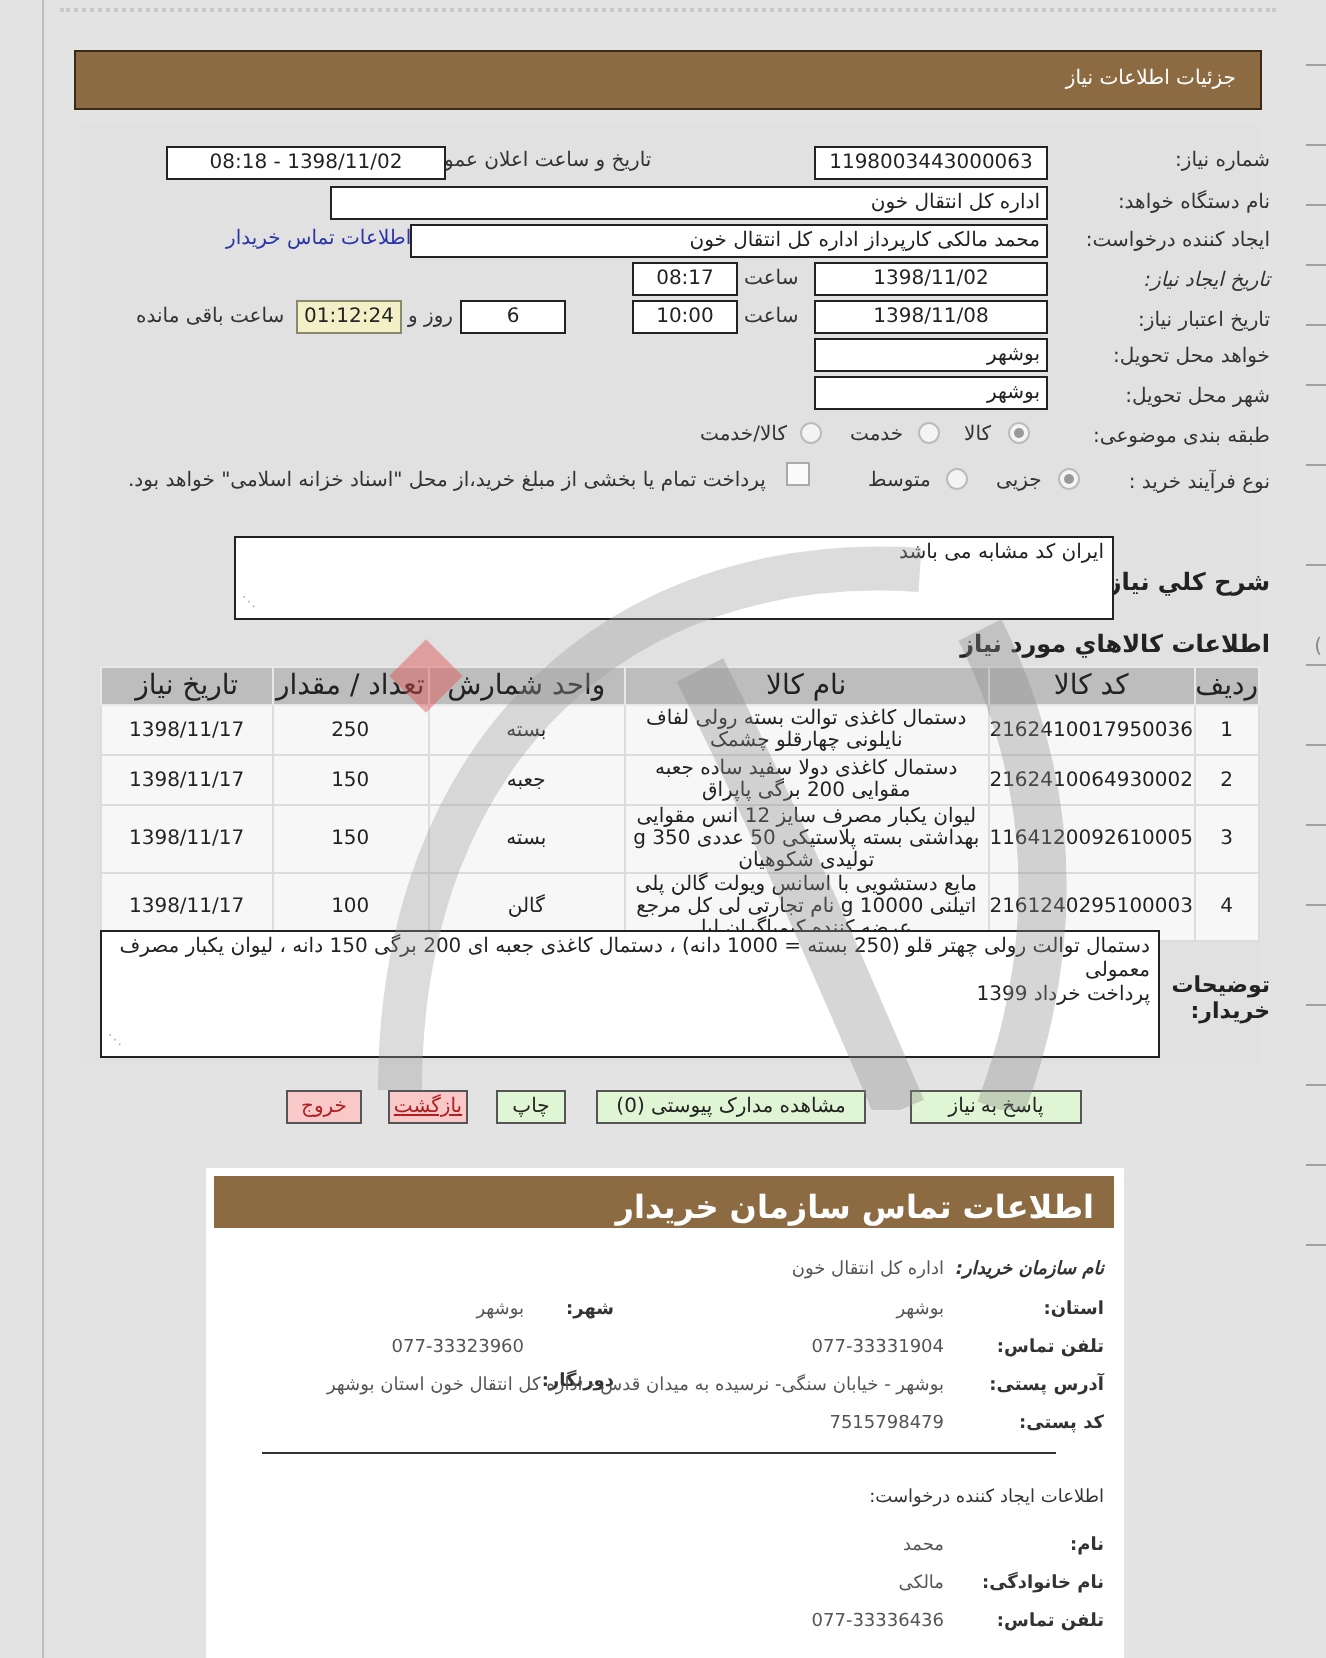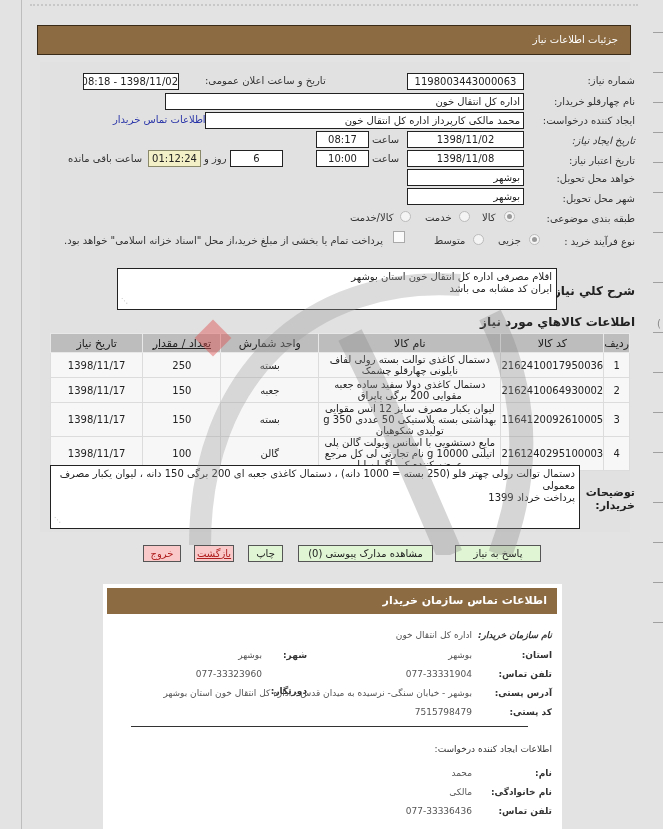--- a/index.html
+++ b/index.html
@@ -45,41 +45,41 @@
   }
   .resize-grip { position: absolute; left: 3px; bottom: 2px; color: #aaa; font-size: 7px; }
 
   .section-title { position: absolute; direction: rtl; font-weight: bold; font-size: 12px; color: #222; }
 
   table.items {
     position: absolute; left: 50px; top: 333px; width: 580px; border-collapse: collapse;
     direction: rtl; background: #f7f7f7; border: 1px solid #c4c4c4;
   }
   table.items th {
-    background: #bdbdbd; color: #222; font-weight: normal; font-size: 11px; height: 19px;
+    background: #bdbdbd; color: #222; font-weight: normal; font-size: 14px; height: 19px;
     border: 1px solid #e8e8e8; text-align: center;
   }
   table.items td {
     border: 1px solid #dcdcdc; font-size: 10px; color: #222; height: 25px; text-align: center; line-height: 11px;
   }
   table.items td.name { text-align: center; padding: 0 3px; }
 
   .btn {
     position: absolute; top: 545px; height: 17px; border: 1px solid #555; font-size: 10px;
     direction: rtl; text-align: center; line-height: 15px; color: #222;
   }
   .btn.green { background: #dff5d3; }
   .btn.pink { background: #f9c9c9; color: #b02020; }
 
   .contact {
     position: absolute; left: 103px; top: 584px; width: 459px; height: 245px; background: #fff;
   }
   .contact-header {
     position: absolute; left: 4px; top: 4px; width: 450px; height: 26px; background: #8c6b42;
-    color: #fff; font-weight: bold; direction: rtl; text-align: right; padding: 6px 10px 0 0; font-size: 11px;
+    color: #fff; font-weight: bold; direction: rtl; text-align: right; padding: 6px 10px 0 0; font-size: 16px;
   }
   .c-lbl { position: absolute; direction: rtl; font-weight: bold; font-size: 9px; color: #333; white-space: nowrap; }
   .c-val { position: absolute; direction: rtl; font-size: 9px; color: #555; white-space: nowrap; }
   .c-sep { position: absolute; left: 28px; top: 127px; width: 397px; height: 1px; background: #333; }
 
   .watermark { position: absolute; pointer-events: none; }
 </style>
 </head>
 <body>
 
@@ -107,23 +107,23 @@
 
 <div class="panel-header">
   <span>جزئیات اطلاعات نیاز</span>
 </div>
 
 <div class="form-area"></div>
 
 <div class="abs lbl" style="right:28px; top:75px;">شماره نیاز:</div>
 <div class="box" style="left:407px; top:73px; width:117px;">1198003443000063</div>
 <div class="abs lbl" style="left:205px; top:75px;">تاریخ و ساعت اعلان عمومی:</div>
-<div class="box" style="left:83px; top:73px; width:96px;">1398/11/02 - 08:18</div>
-
-<div class="abs lbl" style="right:28px; top:96px;">نام چهارقلو خریدار:</div>
+<div class="box" style="left:83px; top:73px; width:140px;">1398/11/02 - 08:18</div>
+
+<div class="abs lbl" style="right:28px; top:96px;">نام دستگاه خواهد:</div>
 <div class="box rtl-left" style="left:165px; top:93px; width:359px;">اداره کل انتقال خون</div>
 
 <div class="abs lbl" style="right:28px; top:115px;">ایجاد کننده درخواست:</div>
 <div class="box rtl-left" style="left:205px; top:112px; width:319px;">محمد  مالکی کارپرداز اداره کل انتقال خون</div>
 <div class="abs link" style="left:113px; top:114px;">اطلاعات تماس خریدار</div>
 
 <div class="abs lbl" style="right:28px; top:135px;font-style:italic;">تاریخ ایجاد نیاز:</div>
 <div class="box" style="left:407px; top:131px; width:117px;">1398/11/02</div>
 <div class="abs lbl" style="left:372px; top:134px;">ساعت</div>
 <div class="box" style="left:316px; top:131px; width:53px;">08:17</div>
@@ -154,35 +154,34 @@
 <div class="abs lbl" style="right:28px; top:236px;">نوع فرآیند خرید :</div>
 <div class="radio on" style="left:529px; top:234px;"></div>
 <div class="abs lbl" style="left:498px; top:235px;">جزیی</div>
 <div class="radio" style="left:473px; top:234px;"></div>
 <div class="abs lbl" style="left:434px; top:235px;">متوسط</div>
 <div class="checkbox" style="left:393px; top:231px;"></div>
 <div class="abs lbl" style="left:64px; top:235px;">پرداخت تمام یا بخشی از مبلغ خرید،از محل "اسناد خزانه اسلامی" خواهد بود.</div>
 
 <div class="section-title" style="right:28px; top:284px;">شرح کلي نياز:</div>
 <div class="desc-box" style="left:117px; top:268px; width:440px; height:42px;">
-  <div>اقلام مصرفی اداره کل انتقال خون استان بوشهر</div>
   <div>ایران کد مشابه می باشد</div>
   <span class="resize-grip">⋰</span>
 </div>
 
 <div class="section-title" style="right:28px; top:315px;">اطلاعات کالاهاي مورد نياز</div>
 
 <table class="items">
   <thead>
     <tr>
       <th style="width:22px;">ردیف</th>
       <th style="width:103px;">کد کالا</th>
       <th style="width:182px;">نام کالا</th>
       <th style="width:98px;">واحد شمارش</th>
-      <th style="width:78px;text-decoration:underline;">تعداد / مقدار</th>
+      <th style="width:78px;">تعداد / مقدار</th>
       <th>تاریخ نیاز</th>
     </tr>
   </thead>
   <tbody>
     <tr>
       <td>1</td>
       <td>2162410017950036</td>
       <td class="name">دستمال کاغذی توالت بسته رولی لفاف نایلونی چهارقلو چشمک</td>
       <td>بسته</td>
       <td>250</td>
@@ -216,21 +215,21 @@
 </table>
 
 <div class="section-title" style="right:28px; top:486px; font-size:11px; line-height:13px; text-align:right; width:50px; white-space:normal;">توضیحات خریدار:</div>
 <div class="desc-box" style="left:50px; top:465px; width:530px; height:64px;">
   <div>دستمال توالت رولی چهتر قلو (250 بسته = 1000 دانه) ، دستمال کاغذی جعبه ای 200 برگی 150 دانه ، لیوان یکبار مصرف</div>
   <div>معمولی</div>
   <div>پرداخت خرداد 1399</div>
   <span class="resize-grip">⋰</span>
 </div>
 
-<div class="btn green" style="left:455px; width:86px;">پاسخ به نیاز</div>
+<div class="btn green" style="left:455px; width:86px;font-family:Liberation Serif, serif;">پاسخ به نیاز</div>
 <div class="btn green" style="left:298px; width:135px;">مشاهده مدارک پیوستی (0)</div>
 <div class="btn green" style="left:248px; width:35px;">چاپ</div>
 <div class="btn pink" style="left:194px; width:40px; text-decoration:underline;">بازگشت</div>
 <div class="btn pink" style="left:143px; width:38px;">خروج</div>
 
 <div class="contact">
   <div class="contact-header">
     <span>اطلاعات تماس سازمان خریدار</span>
   </div>
 

